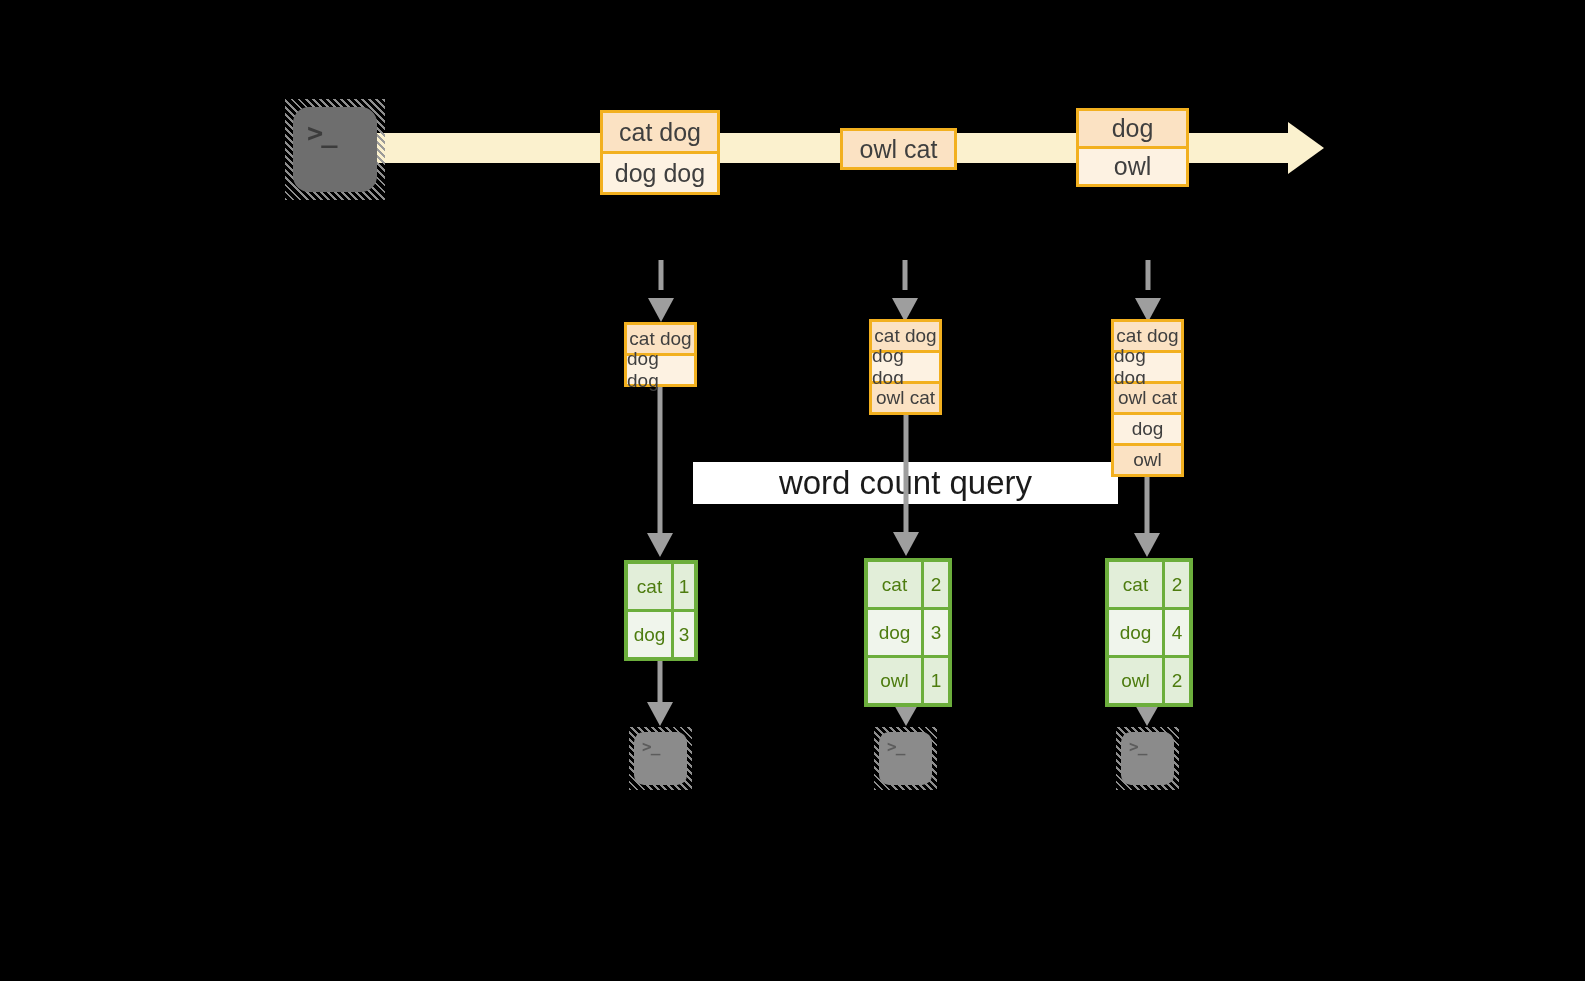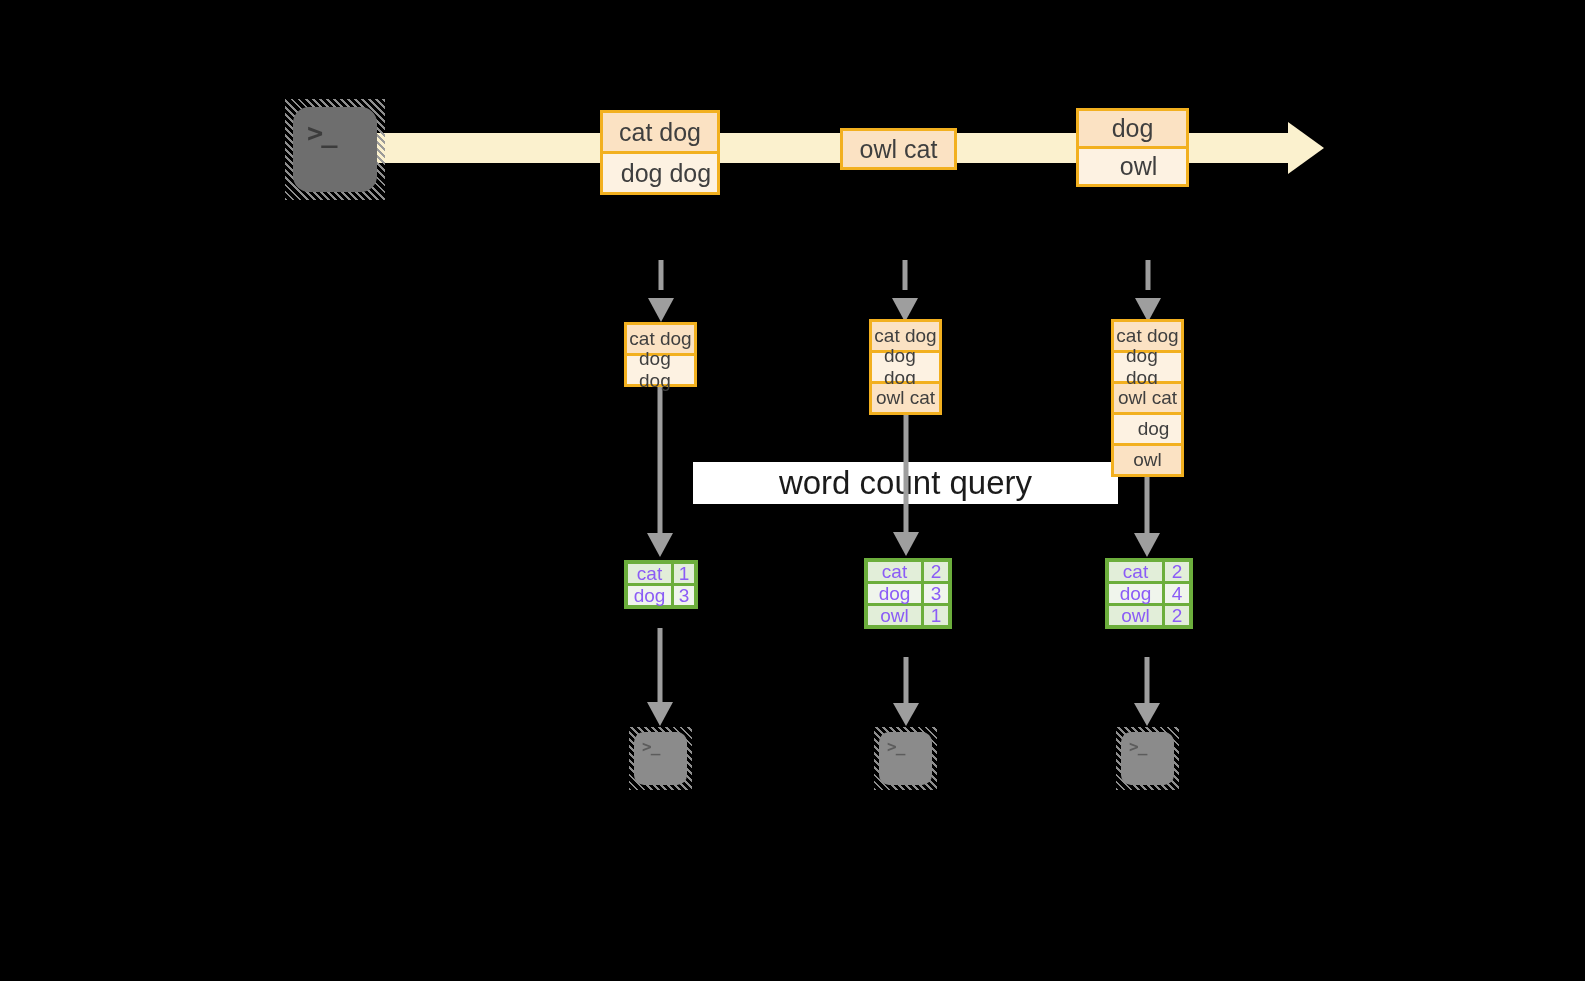--- a/index.html
+++ b/index.html
@@ -22,29 +22,29 @@
   .term-glyph{position:absolute;font-family:"DejaVu Sans Mono", monospace;font-weight:bold;letter-spacing:-2px;}
   .term-src .term-glyph{left:14px;top:10px;font-size:27px;color:#3C3C3C;}
   .term-sink .term-glyph{left:8px;top:5px;font-size:16px;color:#5C5C5C;letter-spacing:-1px;}
 
   
   .obox{position:absolute;z-index:3;background:#F2B01F;padding:3px;display:flex;flex-direction:column;gap:3px;box-sizing:border-box;}
   .orow{display:flex;align-items:center;justify-content:center;color:#3F3F3F;}
   .event .orow{font-size:25px;}
   .stack .orow{height:28px;font-size:19px;}
   .peach{background:#FBE2C3;}
-  .cream{background:#FDF2E2;padding-left:12px;}
+  .cream{background:#FDF2E2;}
 
   
   .banner{position:absolute;left:693px;top:462px;width:425px;height:42px;background:#FFFFFF;z-index:1;
     display:flex;align-items:center;justify-content:center;font-size:33px;color:#1B1B1B;}
 
   
   .counts{position:absolute;z-index:3;background:#6CAE3C;padding:4px;display:grid;gap:3px;box-sizing:border-box;}
-  .ccell{display:flex;align-items:center;justify-content:center;height:19px;font-size:19px;color:#8b5cf6;}
+  .ccell{display:flex;align-items:center;justify-content:center;height:45px;font-size:19px;color:#4d7c0f;}
   .gdark{background:#E2EED9;}
   .glight{background:#F0F5EC;}
 
   
   .arr{position:absolute;z-index:2;}
 </style>
 </head>
 <body>
 
 <div class="stage">

